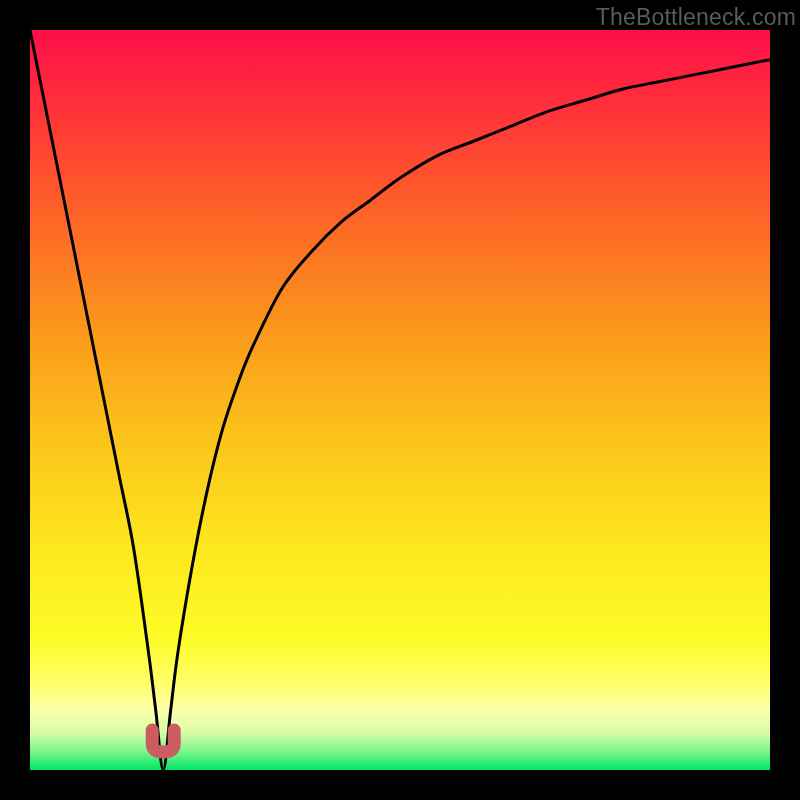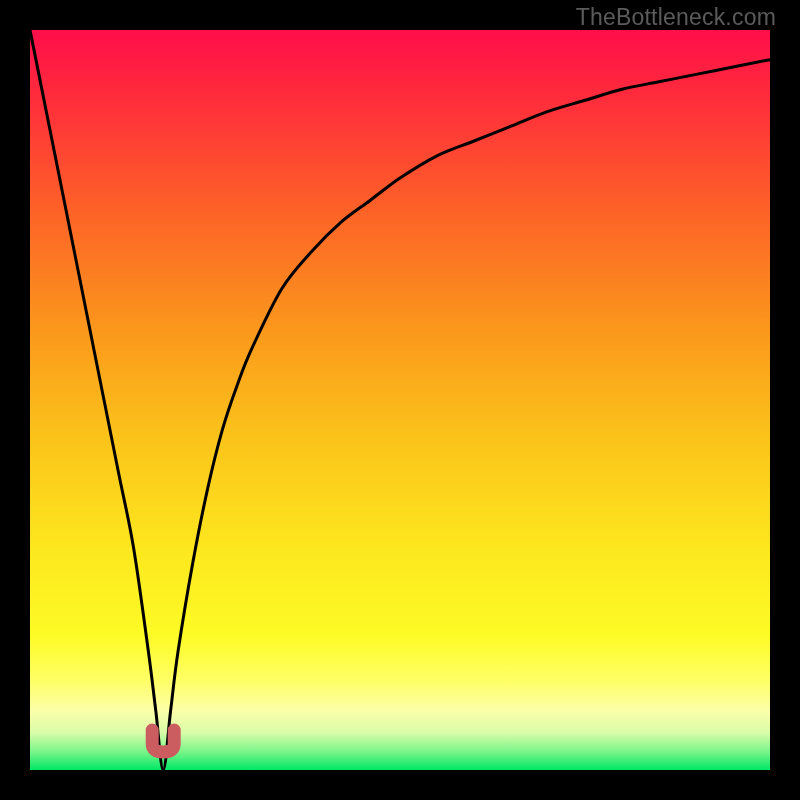--- a/index.html
+++ b/index.html
@@ -38,21 +38,21 @@
     position: absolute;
     left: 0;
     top: 0;
     width: 740px;
     height: 740px;
     overflow: visible;
   }
   .watermark {
     position: absolute;
     top: 4px;
-    right: 24px;
+    right: 4px;
     color: #5b5b5b;
     font-size: 23px;
     letter-spacing: 0.2px;
     font-weight: 400;
   }
 </style>
 </head>
 <body>
 
 <div class="frame">

